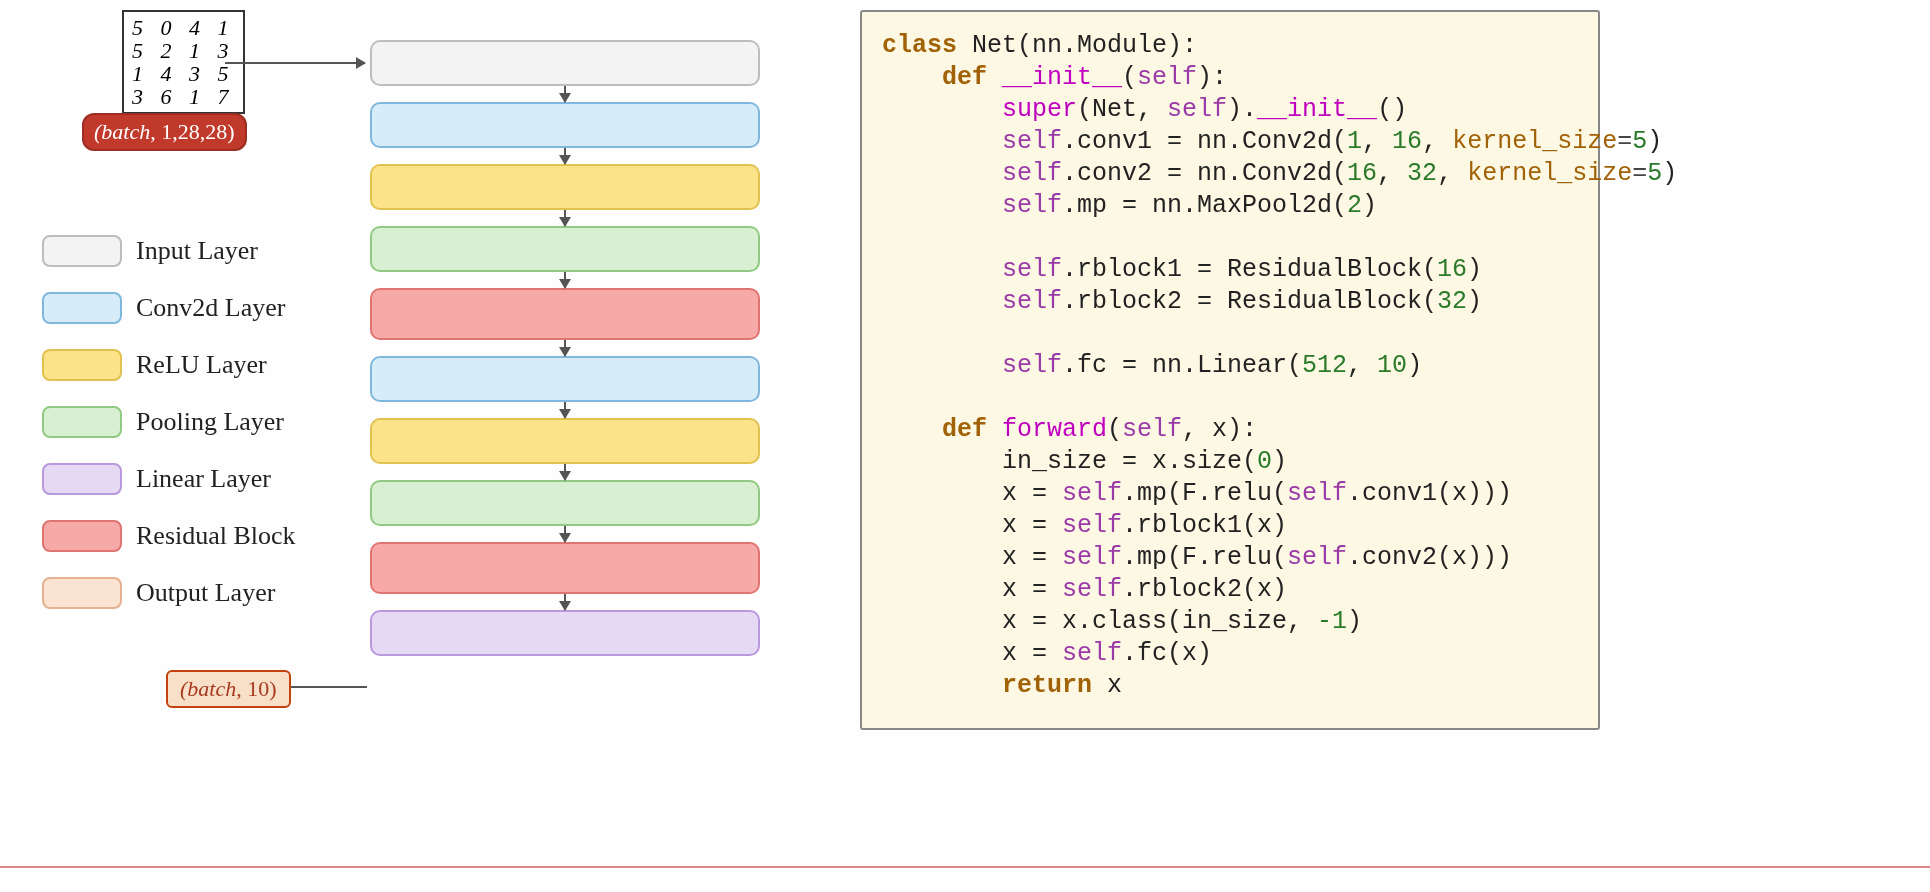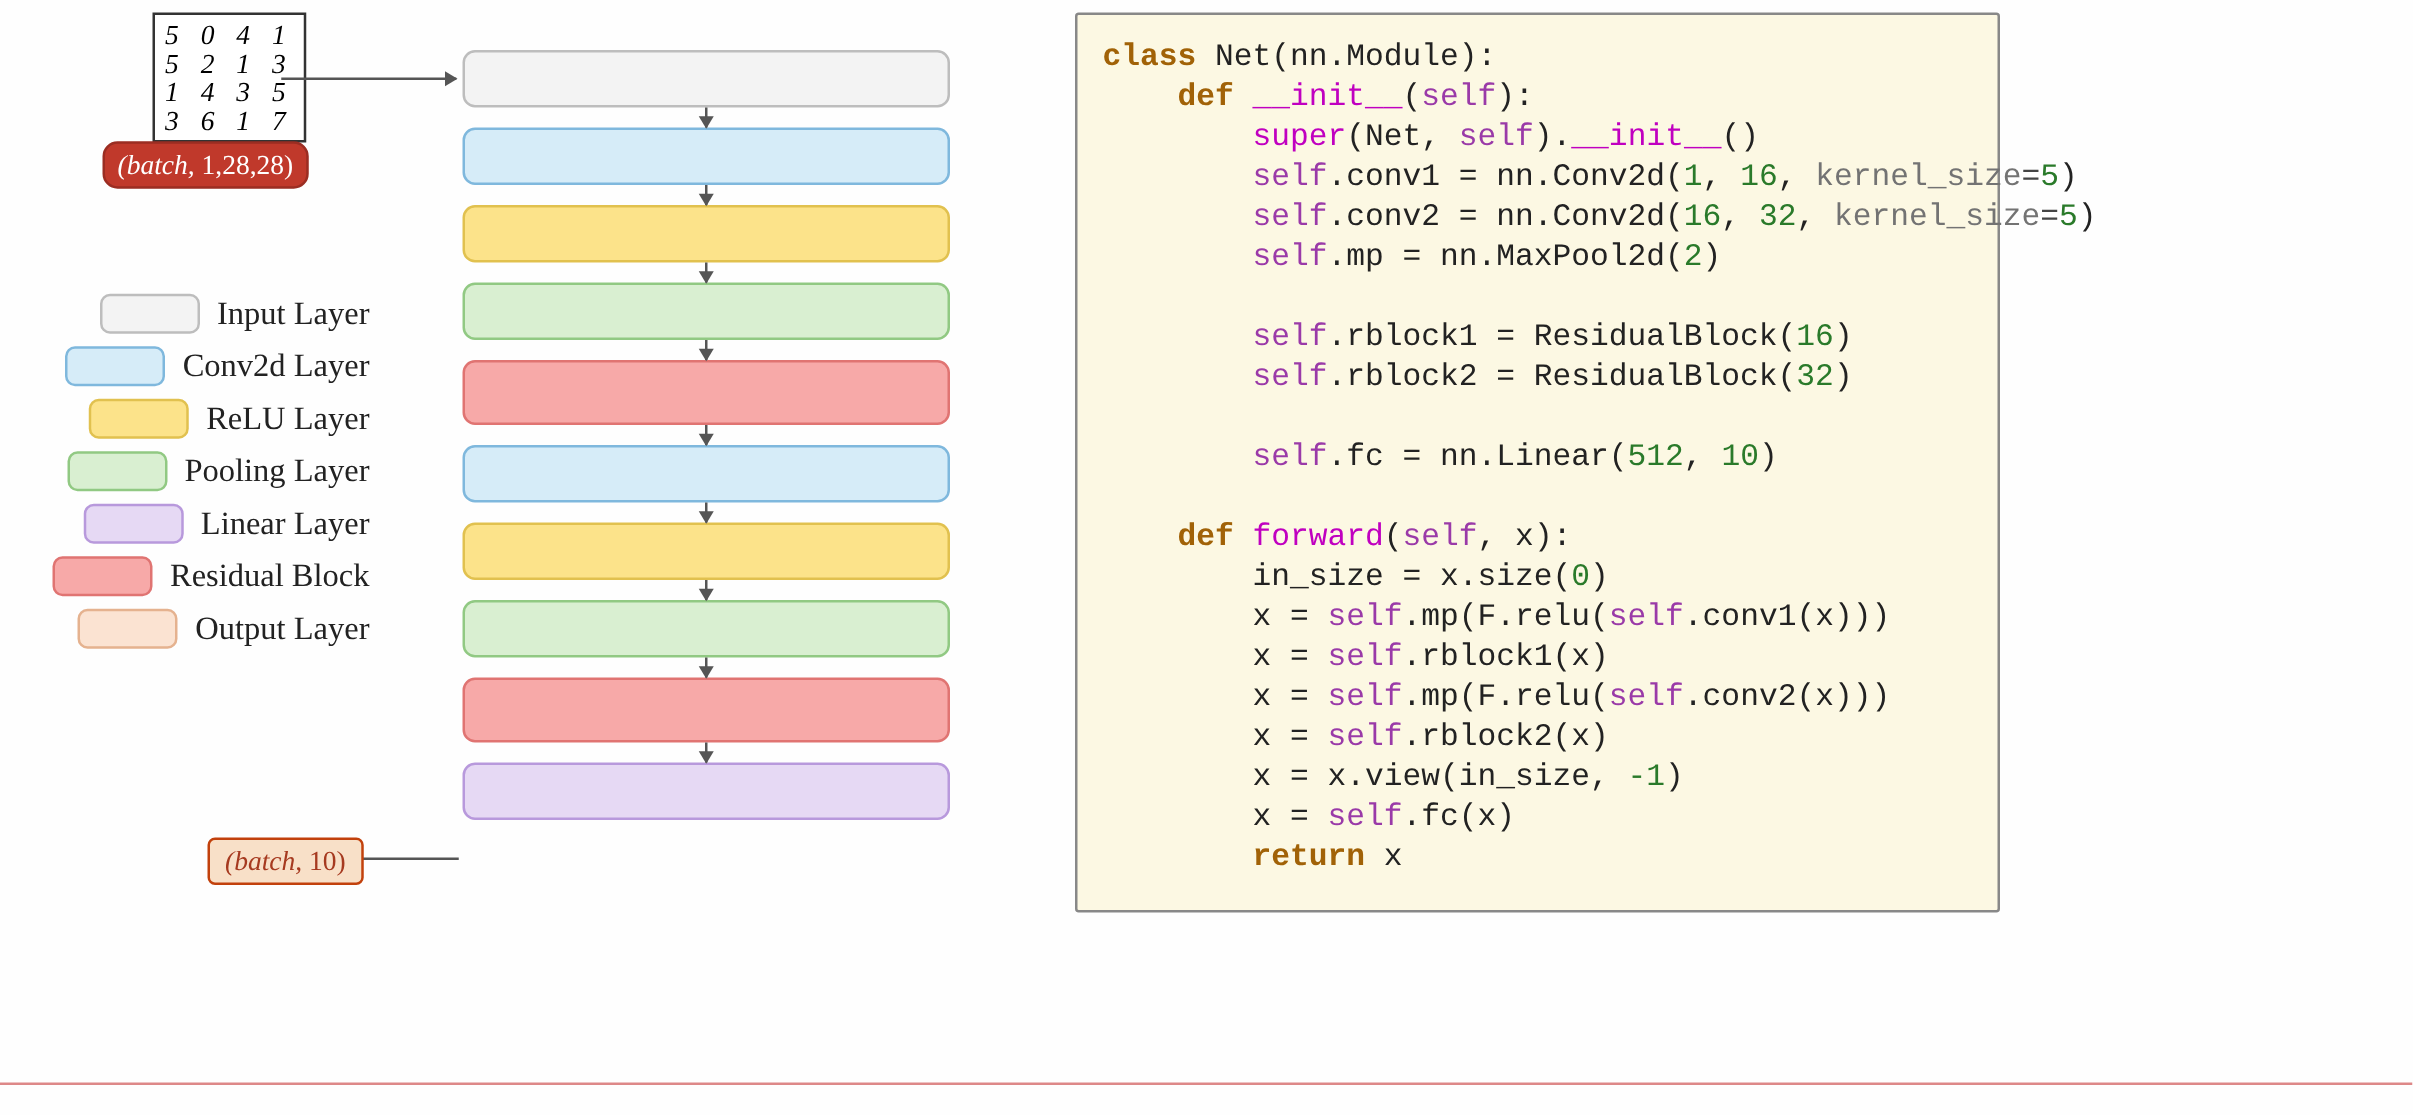--- a/index.html
+++ b/index.html
@@ -115,22 +115,21 @@
     border-top: 6px solid transparent;
     border-bottom: 6px solid transparent;
     border-right: 10px solid #555;
   }
   .legend {
     position: absolute;
     left: 22px;
     top: 225px;
     display: flex;
     flex-direction: column;
-    gap: 10px;
-    align-items: flex-end;
+    gap: 25px;
   }
   .legend-row {
     display: flex;
     align-items: center;
     gap: 14px;
   }
   .swatch {
     width: 80px;
     height: 32px;
     border-radius: 8px;
@@ -156,21 +155,21 @@
     width: 740px;
     font-family: 'Consolas', 'Courier New', monospace;
     font-size: 25px;
     line-height: 1.28;
     white-space: pre;
   }
   .kw { color: #a16207; font-weight: bold; }
   .fn { color: #c000c0; }
   .slf { color: #9a3aa8; }
   .num { color: #2a7a2a; }
-  .nm { color: #737373; }
+  .nm { color: #a16207; }
   .op { color: #444; }
   .plain { color: #222; }
   .hr-bottom {
     position: absolute;
     left: 0;
     right: 0;
     bottom: 24px;
     height: 2px;
     background: #d88;
   }
@@ -260,18 +259,18 @@
 <span class="slf">        self</span><span class="plain">.rblock2 = ResidualBlock(</span><span class="num">32</span><span class="plain">)</span>
 <span> </span>
 <span class="slf">        self</span><span class="plain">.fc = nn.Linear(</span><span class="num">512</span><span class="plain">, </span><span class="num">10</span><span class="plain">)</span>
 <span> </span>
 <span class="kw">    def</span><span class="fn"> forward</span><span class="plain">(</span><span class="slf">self</span><span class="plain">, x):</span>
 <span class="plain">        in_size = x.size(</span><span class="num">0</span><span class="plain">)</span>
 <span class="plain">        x = </span><span class="slf">self</span><span class="plain">.mp(F.relu(</span><span class="slf">self</span><span class="plain">.conv1(x)))</span>
 <span class="plain">        x = </span><span class="slf">self</span><span class="plain">.rblock1(x)</span>
 <span class="plain">        x = </span><span class="slf">self</span><span class="plain">.mp(F.relu(</span><span class="slf">self</span><span class="plain">.conv2(x)))</span>
 <span class="plain">        x = </span><span class="slf">self</span><span class="plain">.rblock2(x)</span>
-<span class="plain">        x = x.view(in_size, </span><span class="num">-1</span><span class="plain">)</span>
+<span class="plain">        x = x.class(in_size, </span><span class="num">-1</span><span class="plain">)</span>
 <span class="plain">        x = </span><span class="slf">self</span><span class="plain">.fc(x)</span>
 <span class="kw">        return</span><span class="plain"> x</span></div>
 </div>
 
 <div class="hr-bottom"></div>
 
 </body></html>

